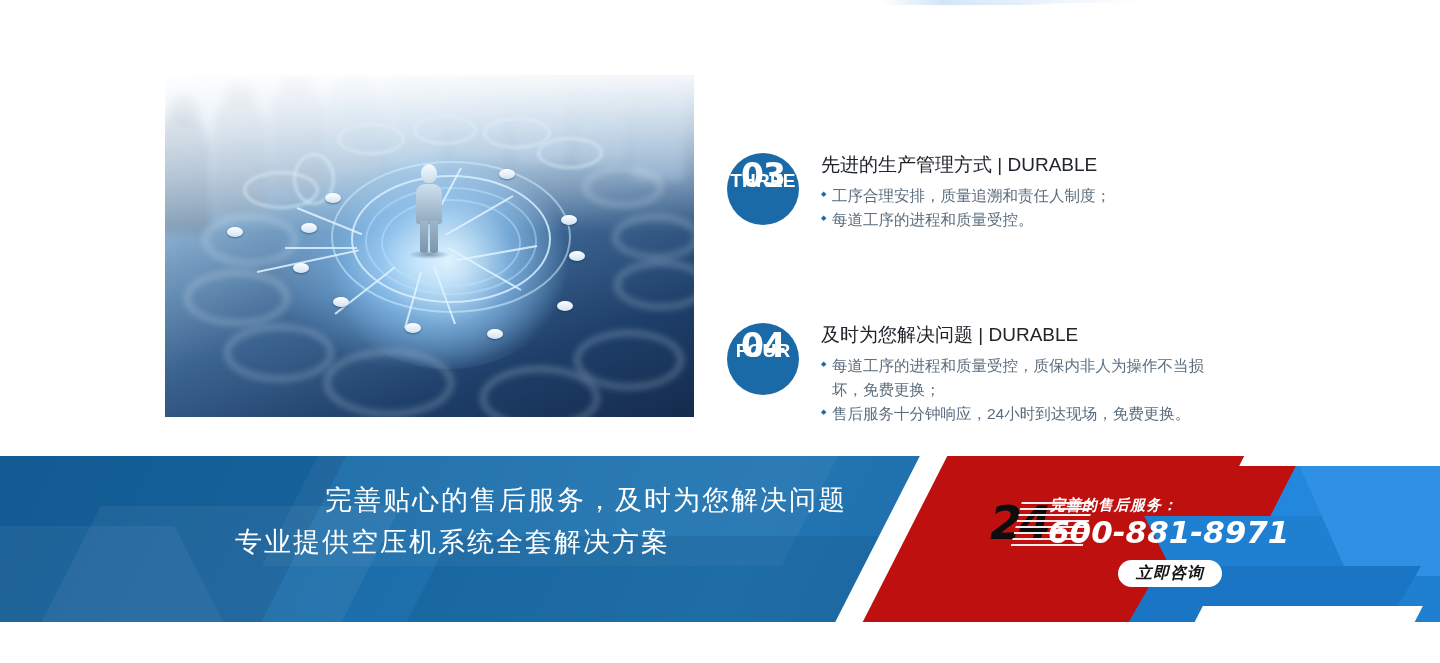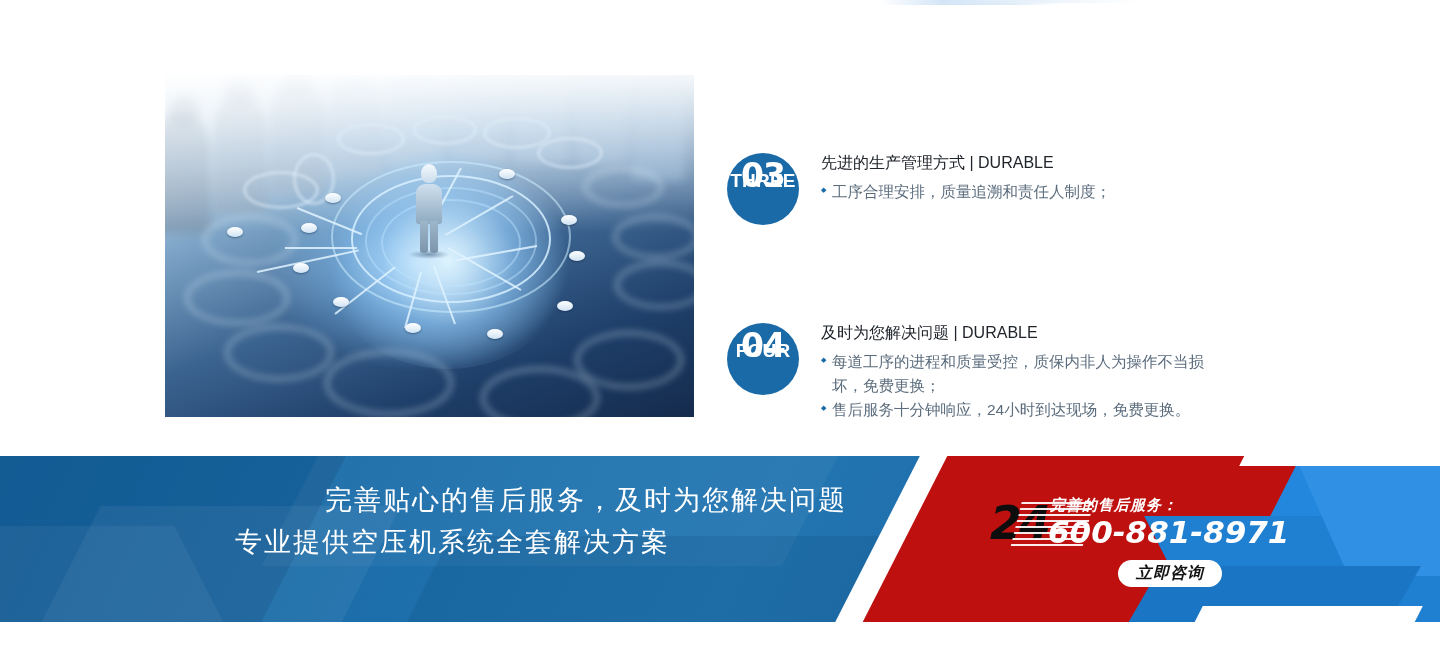--- a/index.html
+++ b/index.html
@@ -48,21 +48,21 @@
   .feature{position:absolute;display:flex;align-items:flex-start;margin-top:48px;}
   .badge{width:72px;height:72px;border-radius:50%;background:#1a6aa8;flex:none;
      position:relative;overflow:hidden;}
   .badge .num{position:absolute;left:0;right:0;top:6px;text-align:center;
      font-size:33px;font-weight:bold;color:#ffffff;letter-spacing:-1px;line-height:1;
      font-family:"DejaVu Sans",sans-serif;}
   .badge .word{position:absolute;left:0;right:0;top:18px;text-align:center;
      font-size:19px;font-weight:bold;color:#ffffff;line-height:1;letter-spacing:.2px;
      font-family:"Liberation Sans",sans-serif;}
   .ftext{margin-left:22px;}
-  .fhead{font-size:16px;color:#20252b;line-height:1.25;white-space:nowrap;}
+  .fhead{font-size:19px;color:#20252b;line-height:1.25;white-space:nowrap;}
   .fhead .en{font-weight:400;}
   .flist{margin-top:7px;}
   .fli{font-size:15.5px;color:#5b6c7d;line-height:1.55;position:relative;padding-left:11px;}
   .fli:before{content:"\25C6";position:absolute;left:0;top:1px;font-size:7px;color:#1a6aa8;line-height:2.6;}
 
   
   .banner{position:absolute;left:0;top:456px;width:1440px;height:166px;overflow:hidden;
      background:#1b6aa6;}
   .bfacet{position:absolute;}
   .b-left-a{left:0;top:0;width:1440px;height:166px;
@@ -195,20 +195,21 @@
 
   <div class="feature" style="left:727px;top:105px;">
     <div class="badge">
       <div class="num">03</div>
       <div class="word">THREE</div>
     </div>
     <div class="ftext">
       <div class="fhead"><span>先进的生产管理方式</span><span class="en"> | </span><span class="en">DURABLE</span></div>
       <div class="flist">
         <div class="fli">工序合理安排，质量追溯和责任人制度；</div>
+        <div class="fli">每道工序的进程和质量受控。</div>
       </div>
     </div>
   </div>
 
   <div class="feature" style="left:727px;top:275px;">
     <div class="badge">
       <div class="num">04</div>
       <div class="word">FOUR</div>
     </div>
     <div class="ftext" style="width:412px;">

